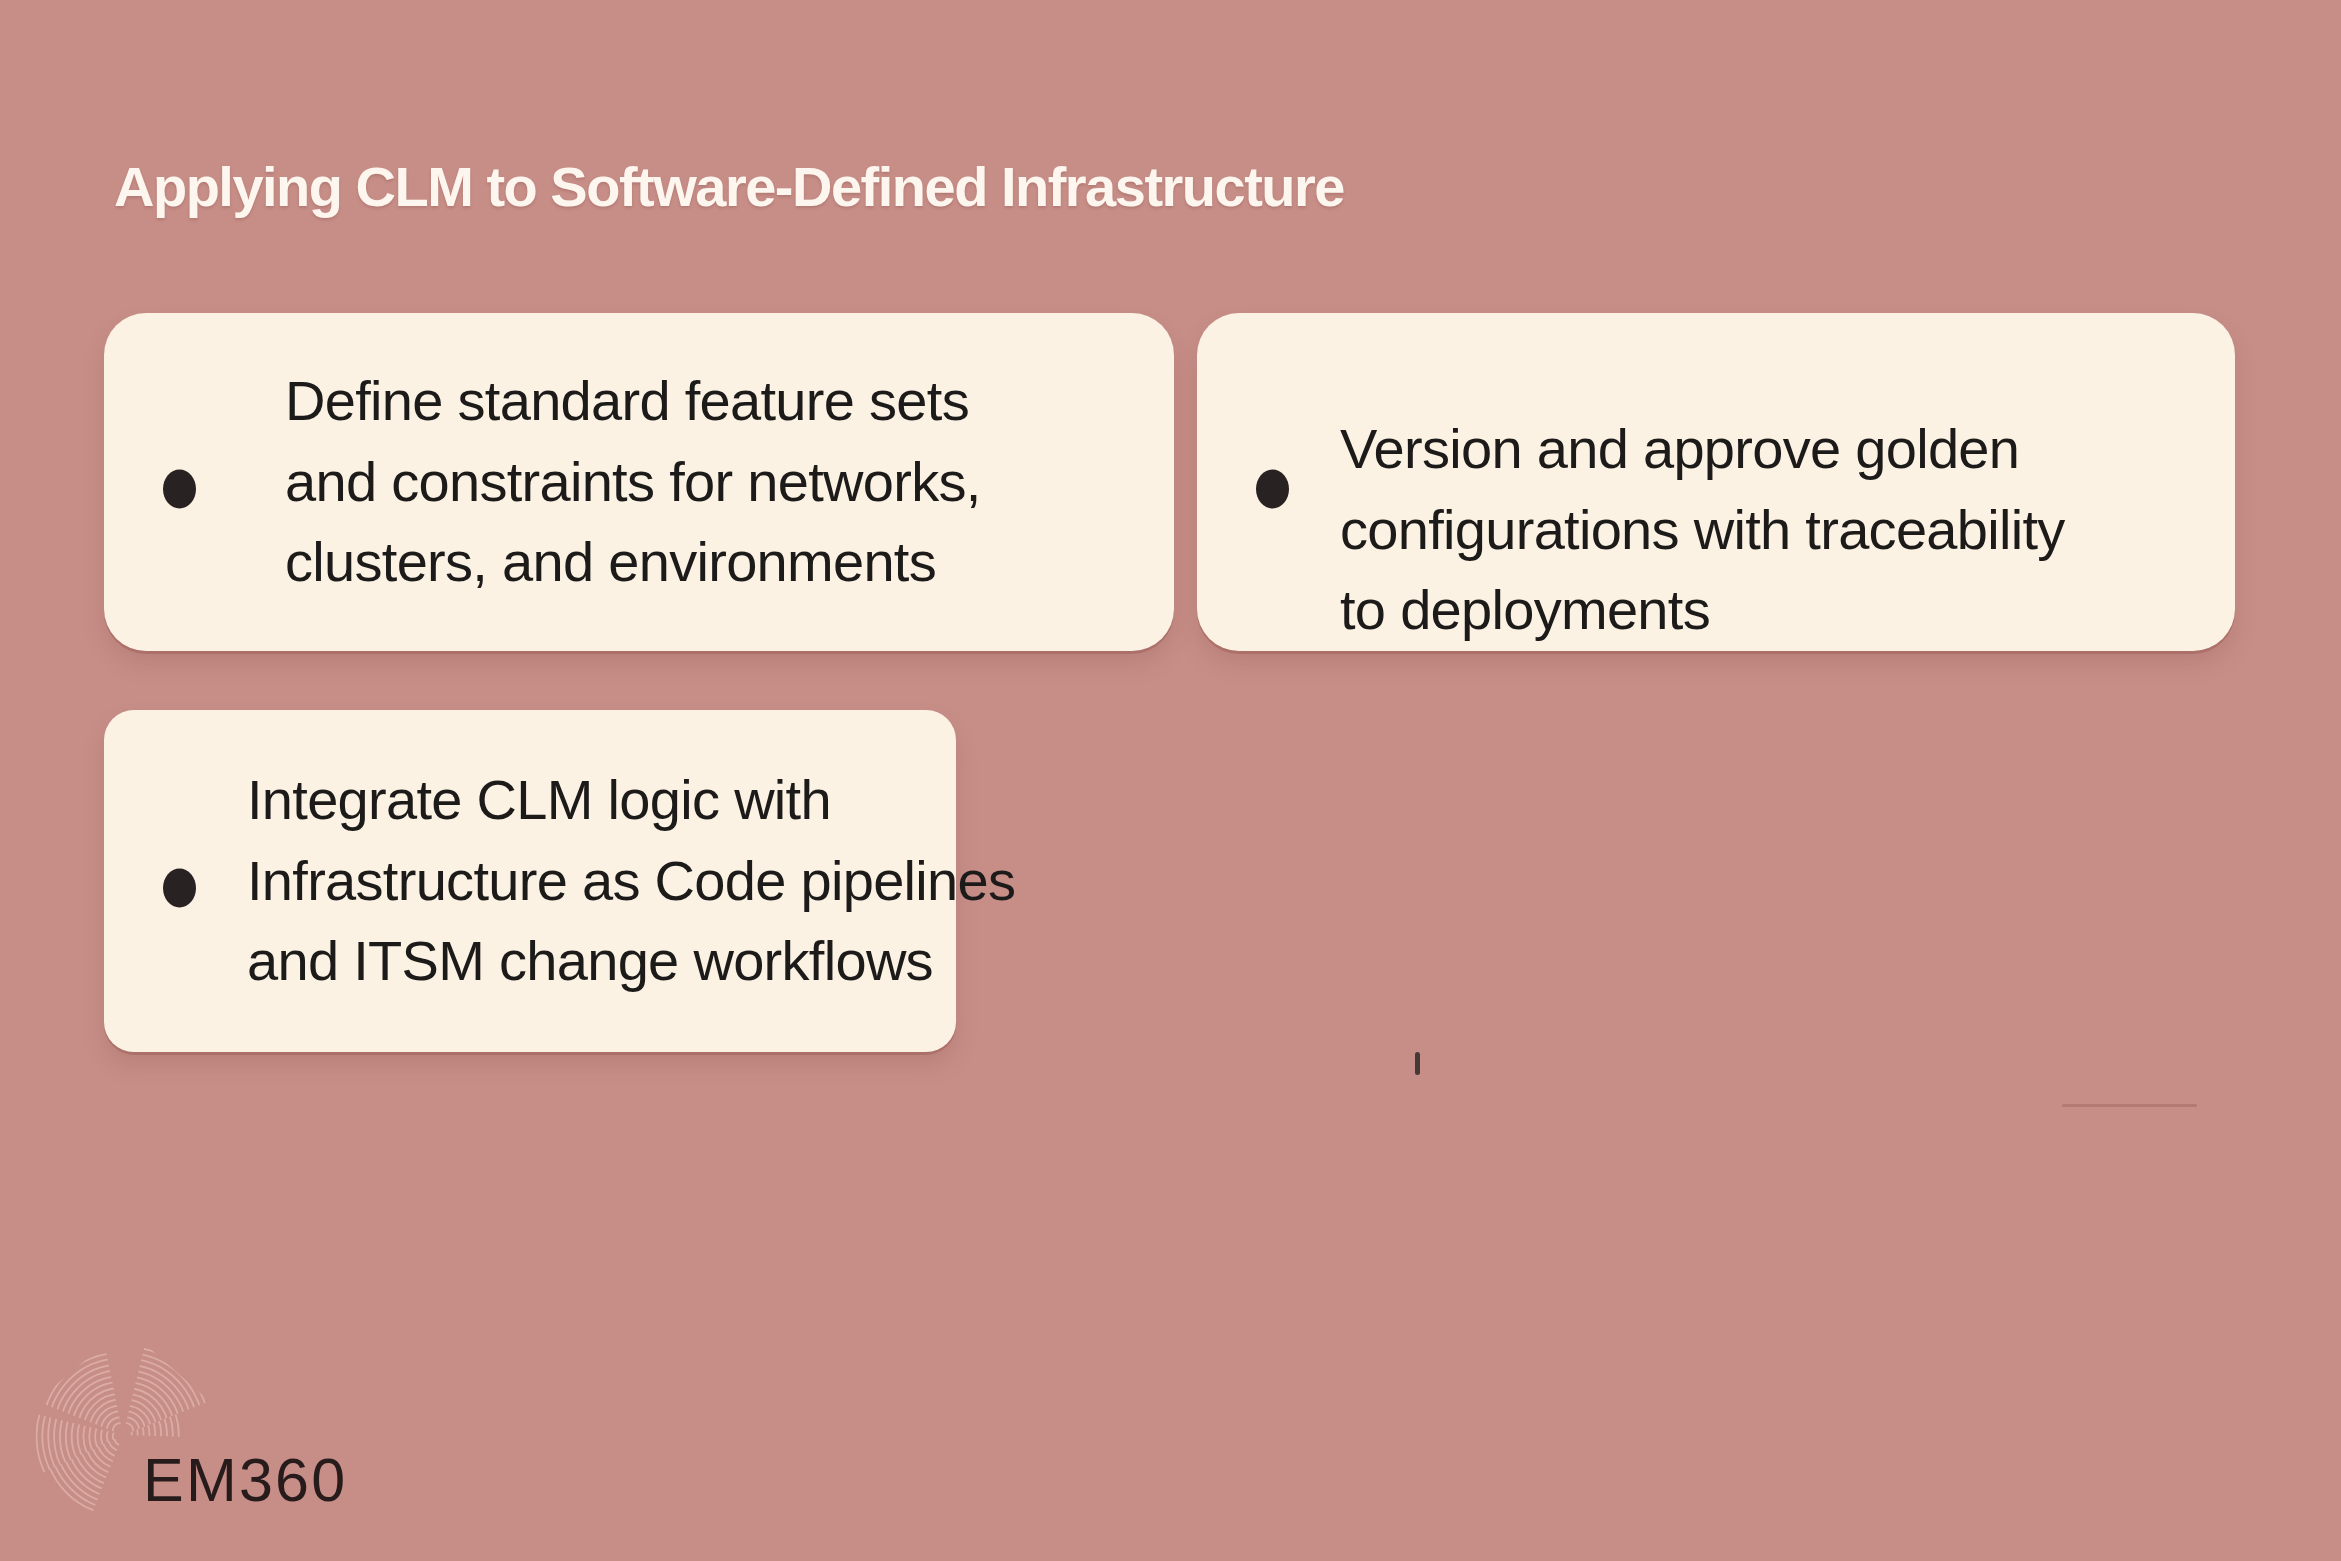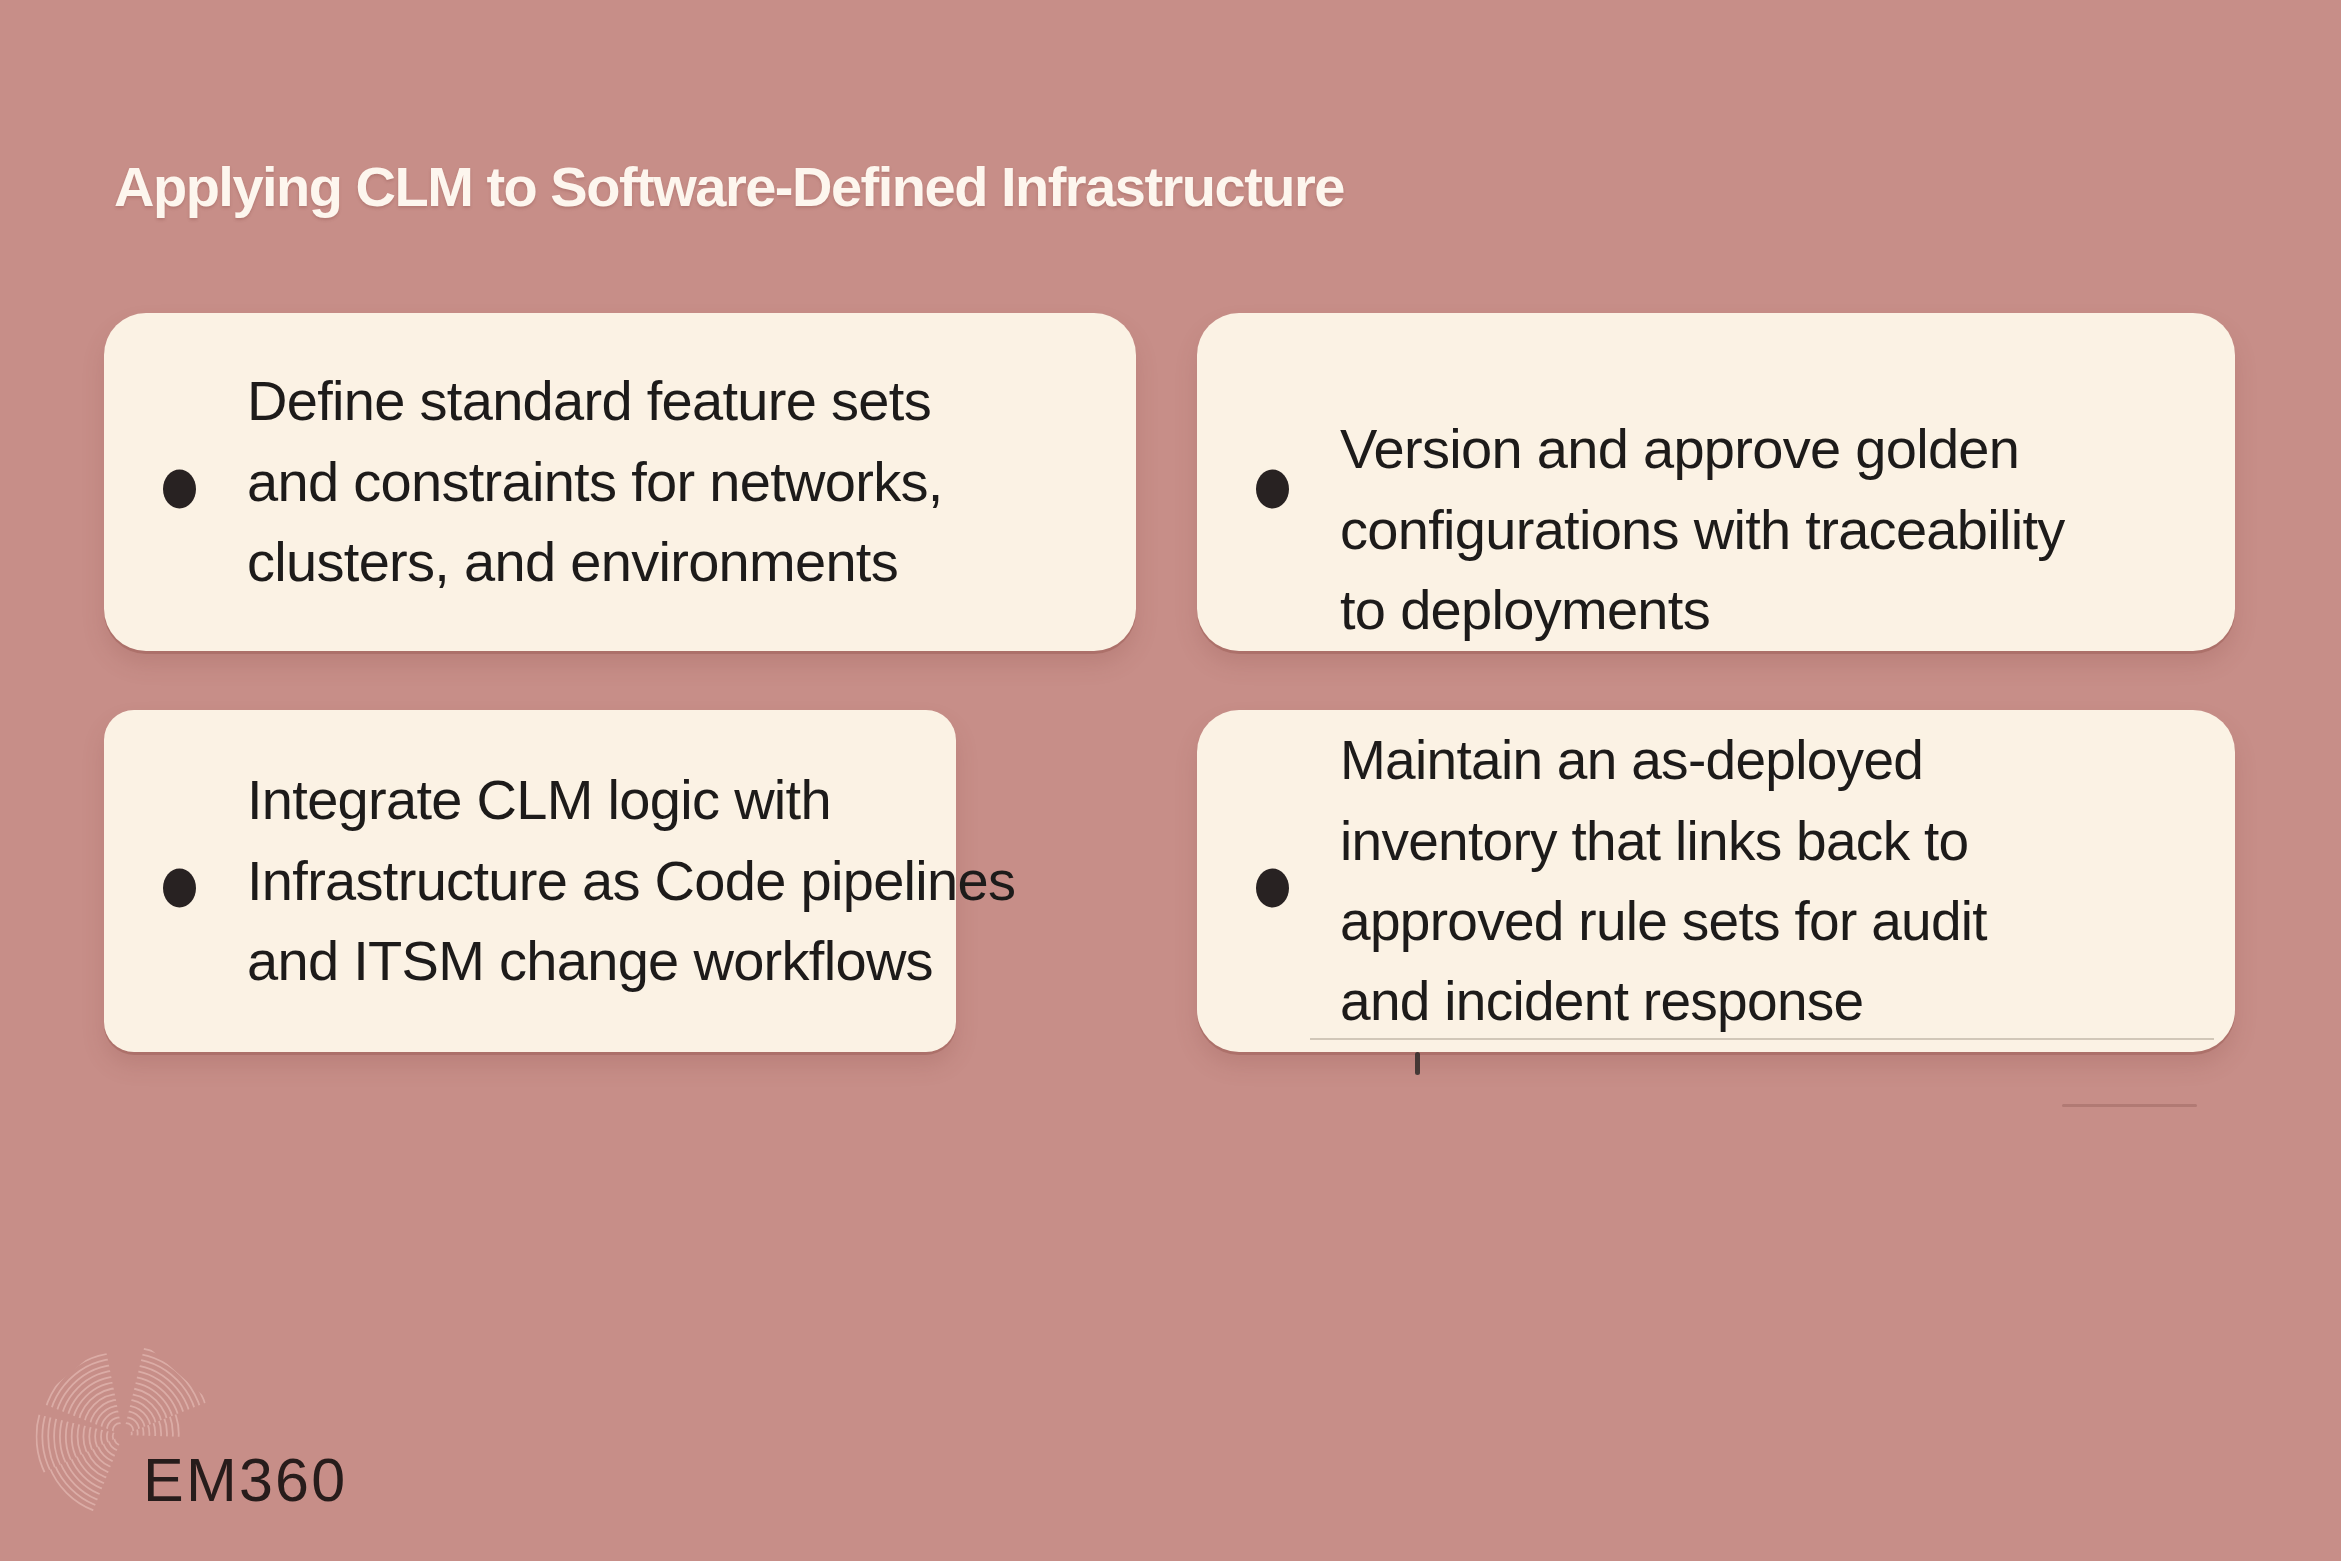--- a/index.html
+++ b/index.html
@@ -24,21 +24,21 @@
     white-space: pre;
   }
   .card {
     position: absolute;
     background: #fbf2e4;
     border-radius: 42px;
     box-shadow: 0 2.9px 0 rgba(148,84,77,0.38), 0 13px 22px rgba(130,68,62,0.18);
     display: flex;
     align-items: center;
   }
-  .card-1 { left: 104px;  top: 313px;  width: 1032px; height: 338px; }
+  .card-1 { left: 104px;  top: 313px;  width: 1032px; height: 338px; padding-left: 38px; }
   .card-2 { left: 1197px; top: 313px;  width: 1038px; height: 338px; align-items: flex-end; }
   .card-3 { left: 104px;  top: 710px;  width: 852px; height: 342px; border-radius: 30px; }
   .card-4 { left: 1197px; top: 710px;  width: 1038px; height: 342px; }
   .card-5 { left: 378px;  top: 1108px; width: 1590px; height: 362px; }
   .bullet {
     position: absolute;
     left: 59px;
     top: 52%;
     transform: translateY(-50%);
     width: 33px;
@@ -132,28 +132,20 @@
 to deployments</p>
   </div>
 
   <div class="card card-3">
     <span class="bullet"></span>
     <p class="card-text">Integrate CLM logic with
 Infrastructure as Code pipelines
 and ITSM change workflows</p>
   </div>
 
-  <div class="card card-4">
-    <span class="bullet"></span>
-    <p class="card-text">Maintain an as-deployed
-inventory that links back to
-approved rule sets for audit
-and incident response</p>
-    <span class="card4-underline"></span>
-  </div>
 
 
   <span class="tick-artifact"></span>
   <span class="smudge-artifact"></span>
 
   <div class="watermark">
     <svg class="watermark-logo" viewBox="0 0 240 240" xmlns="http://www.w3.org/2000/svg">
       <defs>
         <clipPath id="fanA">
             <polygon points="120,124 150,0 238,78"></polygon>

